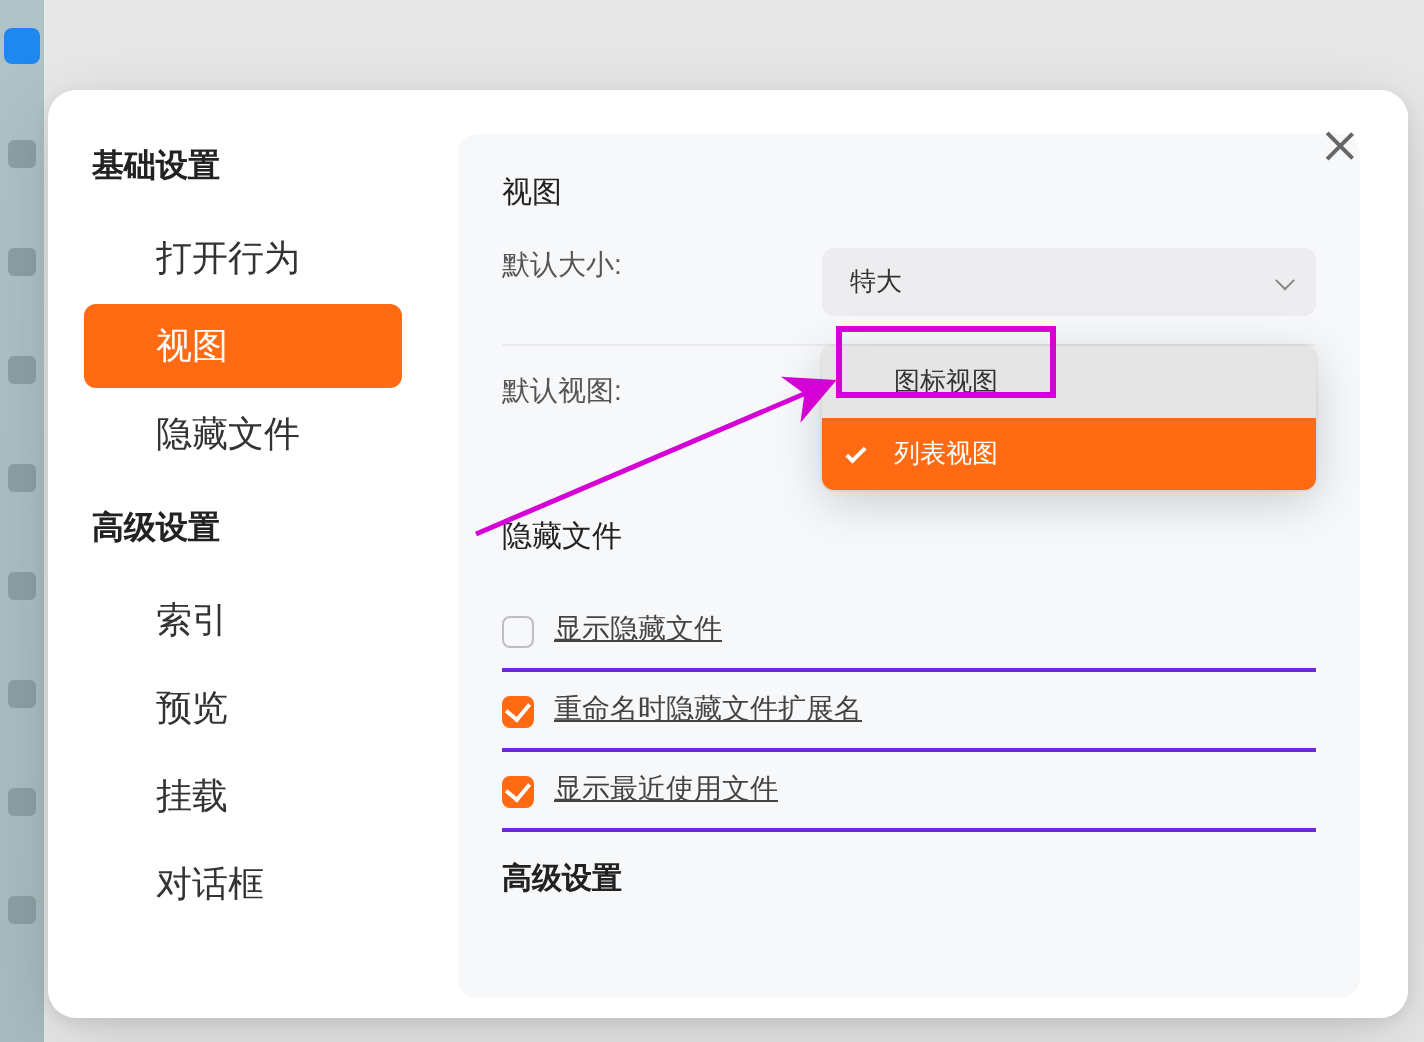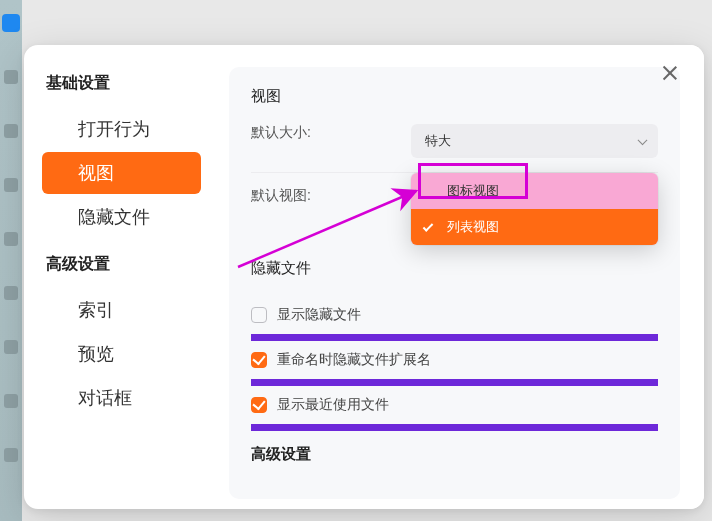--- a/index.html
+++ b/index.html
@@ -146,21 +146,21 @@
     transform: translateY(-60%) rotate(45deg);
     width: 7px; height: 7px;
     border-right: 1.5px solid #888;
     border-bottom: 1.5px solid #888;
   }
 
   .dropdown {
     position: absolute;
     left: 0; right: 0;
     top: -14px;
-    background: #f9a8d4;
+    background: #e5e5e5;
     border-radius: 6px;
     box-shadow: 0 6px 24px rgba(0,0,0,0.18), 0 0 0 1px rgba(0,0,0,0.04);
     overflow: hidden;
     z-index: 20;
   }
   .dropdown-item {
     height: 36px;
     line-height: 36px;
     font-size: 13px;
     color: #333;
@@ -176,25 +176,26 @@
     position: absolute;
     left: 12px; top: 50%;
     transform: translateY(-60%) rotate(-45deg);
     width: 10px; height: 5px;
     border-left: 2px solid #fff;
     border-bottom: 2px solid #fff;
   }
 
   .checkbox-row {
     display: flex;
-    align-items: center;
+    align-items: flex-end;
     font-size: 14px;
     color: #444;
     padding: 10px 0;
-    border-bottom: 7px solid #6d28d9;
+    border-bottom: 2px solid #6d28d9;
+    text-decoration: underline;
   }
   .checkbox-row:last-of-type { border-bottom: none; }
   .cb {
     width: 16px; height: 16px;
     border: 1.5px solid #bdbdc2;
     border-radius: 4px;
     margin-right: 10px;
     position: relative;
     flex-shrink: 0;
   }
@@ -250,20 +251,21 @@
     <div class="side-group">
       <div class="side-group-title">基础设置</div>
       <div class="side-item">打开行为</div>
       <div class="side-item active">视图</div>
       <div class="side-item">隐藏文件</div>
     </div>
     <div class="side-group">
       <div class="side-group-title">高级设置</div>
       <div class="side-item">索引</div>
       <div class="side-item">预览</div>
+      <div class="side-item">挂载</div>
       <div class="side-item">对话框</div>
     </div>
   </div>
 
   <div class="content">
     <div class="panel">
 
       <div class="section-title">视图</div>
 
       <div class="row">

